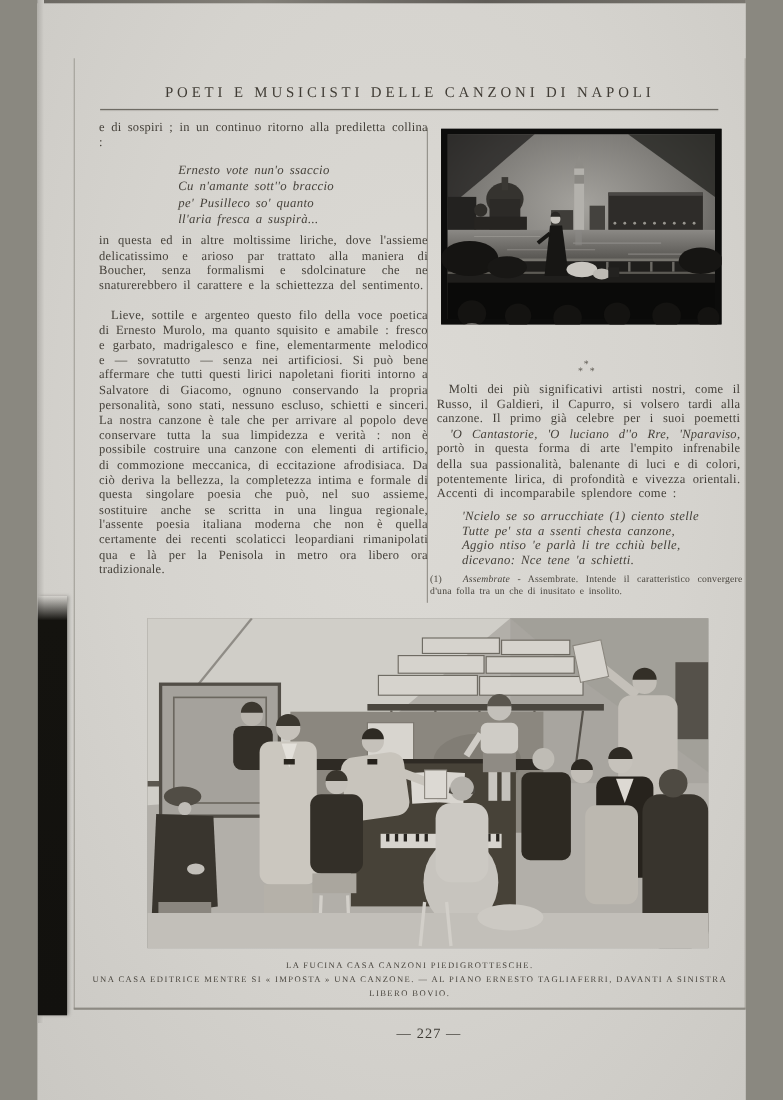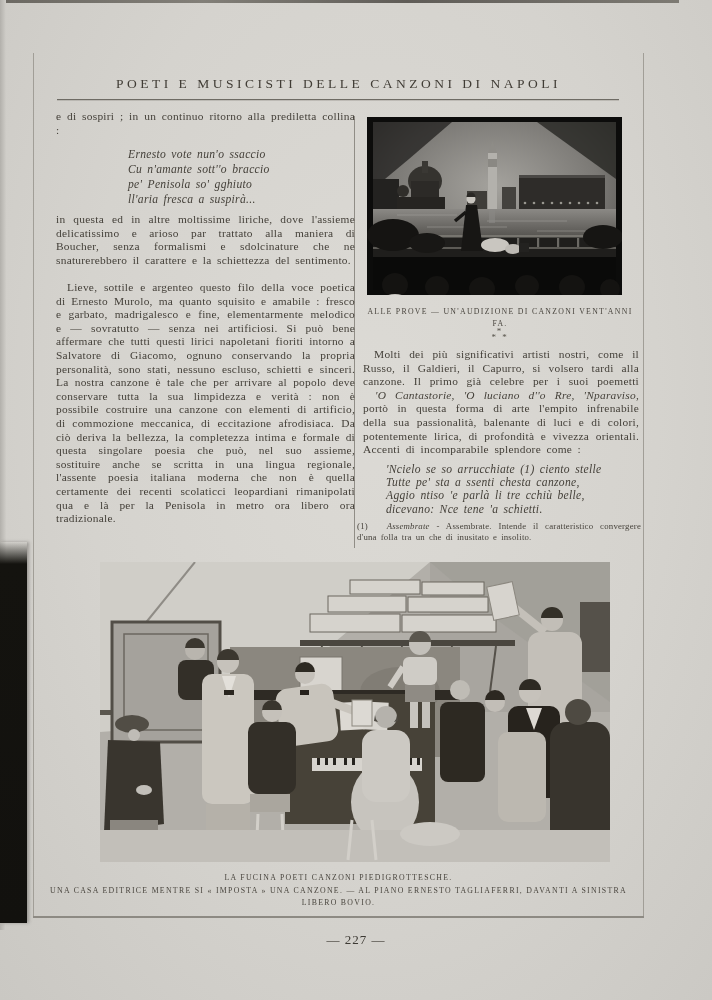--- a/index.html
+++ b/index.html
@@ -1,17 +1,17 @@
 <!DOCTYPE html>
 <html><head>
 <meta charset="utf-8">
 <style>
   html,body{margin:0;padding:0;}
   body{background:#8a8880;font-family:"Liberation Serif", serif;}
-  .scan{position:relative;width:712px;height:1000px;margin:0 auto;overflow:hidden;
+  .scan{position:relative;width:644px;height:1000px;margin:0 auto;overflow:hidden;
         background:radial-gradient(ellipse at 52% 40%, #dcdad5 0%, #d5d3ce 55%, #cac8c3 100%);}
   .edge-shade{position:absolute;left:0;top:0;width:6px;height:930px;
         background:linear-gradient(to right,#b2b0ab,#cfcdc8);}
   .black-band{position:absolute;left:0;top:542px;width:27px;height:381px;
         background:linear-gradient(to bottom, rgba(20,19,17,0) 0, #14130f 22px, #12110e 100%);
         box-shadow:2px 0 3px rgba(60,58,54,.35);}
   .top-rule{left:33px;top:53px;width:679px;height:3px;
         background:linear-gradient(to right,#6b6862,#827f78 30%,#5f5c57 60%,#7d7a73);}
   .frame-v{position:absolute;top:53px;width:1px;height:864px;background:#a19e97;}
   .frame-bottom{position:absolute;left:33px;top:916px;width:611px;height:2px;background:#8d8a83;}
@@ -53,21 +53,21 @@
   <div class="header-title">POETI E MUSICISTI DELLE CANZONI DI NAPOLI</div>
   <div class="header-rule"></div>
 
   <div class="divider"></div>
 
   <div class="col-text" style="left:56px;top:110px;width:299px;">e di sospiri ; in un continuo ritorno alla prediletta collina :</div>
 
   <div class="poem" style="left:128px;top:147px;">
     <div>Ernesto vote nun'o ssaccio</div>
     <div>Cu n'amante sott''o braccio</div>
-    <div>pe' Penisola so' gghiuto</div>
+    <div>pe' Pusilleco so' quanto</div>
     <div>ll'aria fresca a suspirà...</div>
   </div>
 
   <div class="col-text" style="left:56px;top:213px;width:299px;">in questa ed in altre moltissime liriche, dove l'assieme delicatissimo e arioso par trattato alla maniera di Boucher, senza formalismi e sdolcinature che ne snaturerebbero il carattere e la schiettezza del sentimento.</div>
 
   <div class="col-text indent" style="left:56px;top:281px;width:299px;">Lieve, sottile e argenteo questo filo della voce poetica di Ernesto Murolo, ma quanto squisito e amabile : fresco e garbato, madrigalesco e fine, elementarmente melodico e — sovratutto — senza nei artificiosi. Si può bene affermare che tutti questi lirici napoletani fioriti intorno a Salvatore di Giacomo, ognuno conservando la propria personalità, sono stati, nessuno escluso, schietti e sinceri. La nostra canzone è tale che per arrivare al popolo deve conservare tutta la sua limpidezza e verità : non è possibile costruire una canzone con elementi di artificio, di commozione meccanica, di eccitazione afrodisiaca. Da ciò deriva la bellezza, la completezza intima e formale di questa singolare poesia che può, nel suo assieme, sostituire anche se scritta in una lingua regionale, l'assente poesia italiana moderna che non è quella certamente dei recenti scolaticci leopardiani rimanipolati qua e là per la Penisola in metro ora libero ora tradizionale.</div>
 
   <div class="photo-frame" style="left:367px;top:117px;width:255px;height:178px;">
     <svg width="255" height="178" viewBox="0 0 255 178">
       <defs>
@@ -155,21 +155,20 @@
           <ellipse cx="160" cy="169" rx="12" ry="11"></ellipse>
         <ellipse cx="205" cy="170" rx="13" ry="12"></ellipse>
           <ellipse cx="243" cy="172" rx="10" ry="10"></ellipse>
       </g>
       <ellipse cx="28" cy="181" rx="10" ry="4" fill="#c9c6c0"></ellipse>
       <ellipse cx="115" cy="183" rx="11" ry="4" fill="#c3c0ba"></ellipse>
       <ellipse cx="205" cy="182" rx="10" ry="4" fill="#c6c3bd"></ellipse>
     </svg>
   </div>
 
-  <div class="smallcaps-caption" style="left:360px;top:306px;width:280px;">ALLE PROVE — UN'AUDIZIONE DI CANZONI VENT'ANNI FA.</div>
 
   <div class="asterism" style="left:360px;top:328px;width:280px;">
     <div>*</div>
     <div>*  *</div>
   </div>
 
   <div class="col-text indent" style="left:363px;top:348px;width:276px;"><span>Molti dei più significativi artisti nostri, come il Russo, il Galdieri, il Capurro, si volsero tardi alla canzone. Il primo già celebre per i suoi poemetti </span><span class="it">'O Cantastorie, 'O luciano d''o Rre, 'Nparaviso</span><span>, portò in questa forma di arte l'empito infrenabile della sua passionalità, balenante di luci e di colori, potentemente lirica, di profondità e vivezza orientali. Accenti di incomparabile splendore come :</span></div>
 
   <div class="poem" style="left:386px;top:463px;line-height:13.2px;">
     <div>'Ncielo se so arrucchiate (1) ciento stelle</div>
@@ -305,18 +304,18 @@
       </g>
       <rect x="0" y="268" width="510" height="32" fill="#c2bfb9"></rect>
       <ellipse cx="330" cy="272" rx="30" ry="12" fill="#ccc9c3"></ellipse>
       <g stroke="#d2cfc9" stroke-width="3">
         <line x1="252" y1="258" x2="248" y2="298"></line>
           <line x1="272" y1="258" x2="276" y2="298"></line>
       </g>
     </svg>
   </div>
 
-  <div class="smallcaps-caption" style="left:33px;top:872px;width:611px;">LA FUCINA POETI CANZONI PIEDIGROTTESCHE.</div>
+  <div class="smallcaps-caption" style="left:33px;top:872px;width:611px;">LA FUCINA CASA CANZONI PIEDIGROTTESCHE.</div>
   <div class="smallcaps-caption" style="left:33px;top:885px;width:611px;text-align:center;">UNA CASA EDITRICE MENTRE SI « IMPOSTA » UNA CANZONE. — AL PIANO ERNESTO TAGLIAFERRI, DAVANTI A SINISTRA LIBERO BOVIO.</div>
 
   <div class="page-number">—  227  —</div>
 
 </div>
 
 </body></html>

